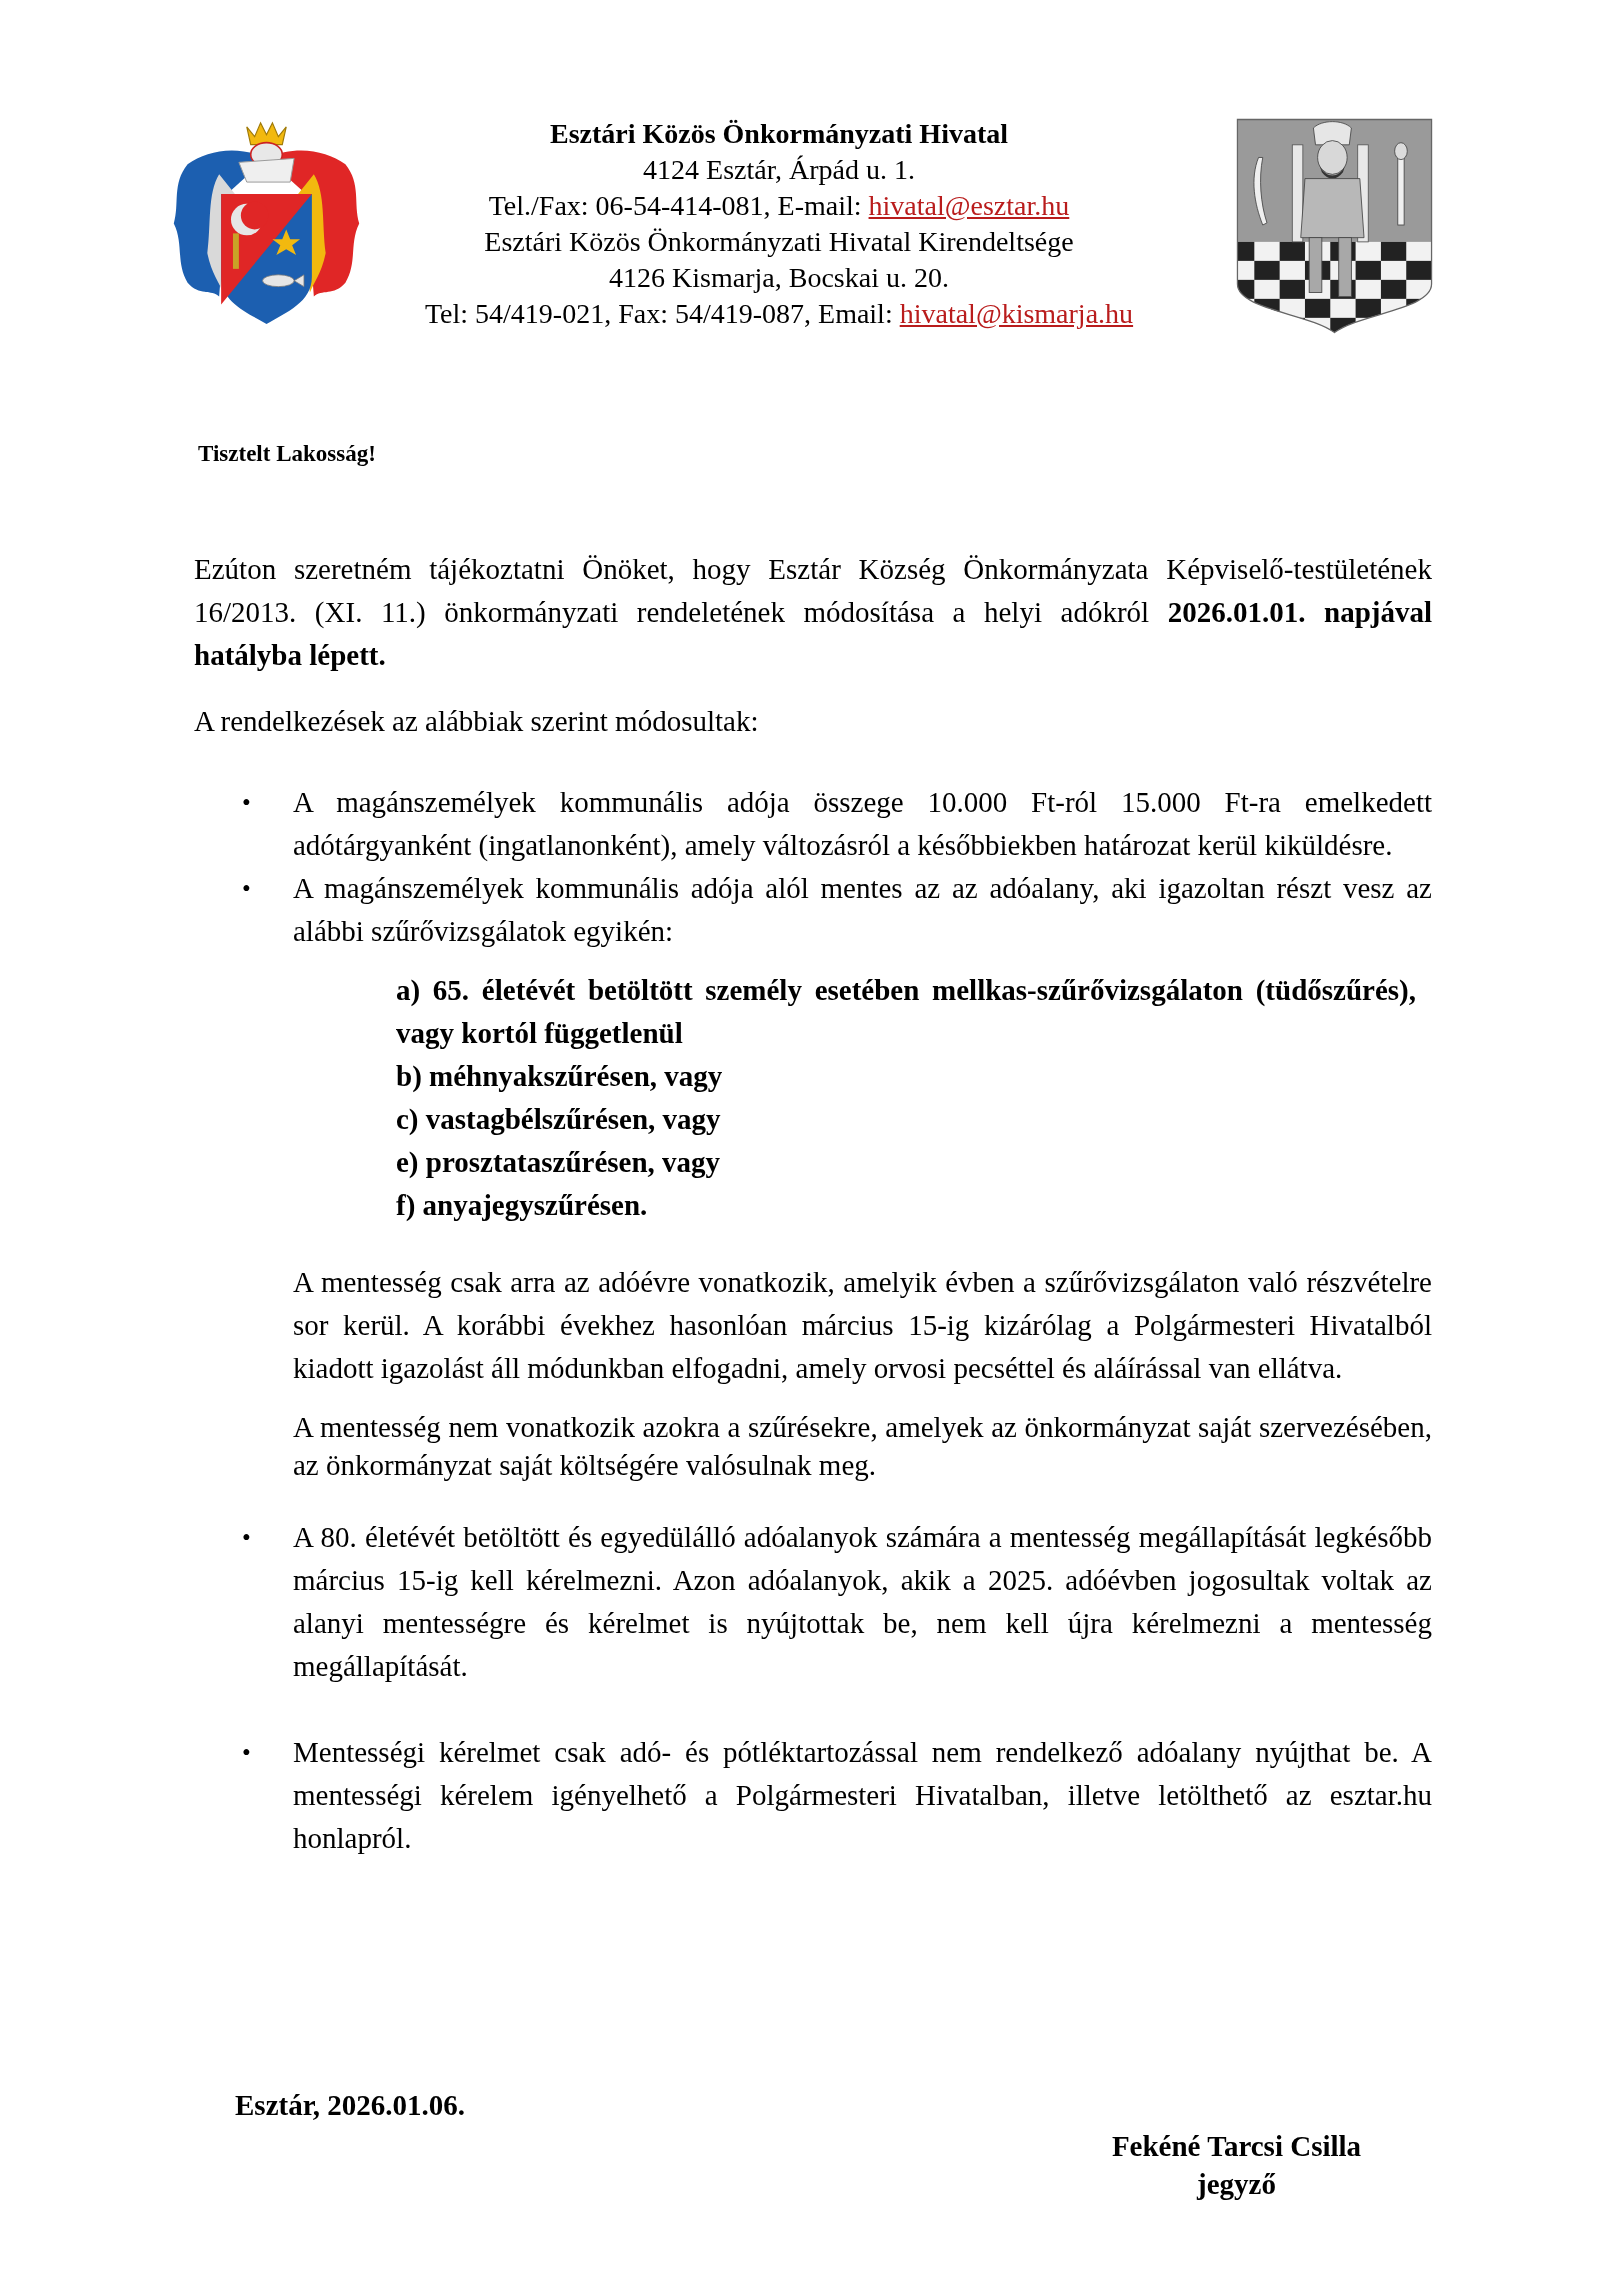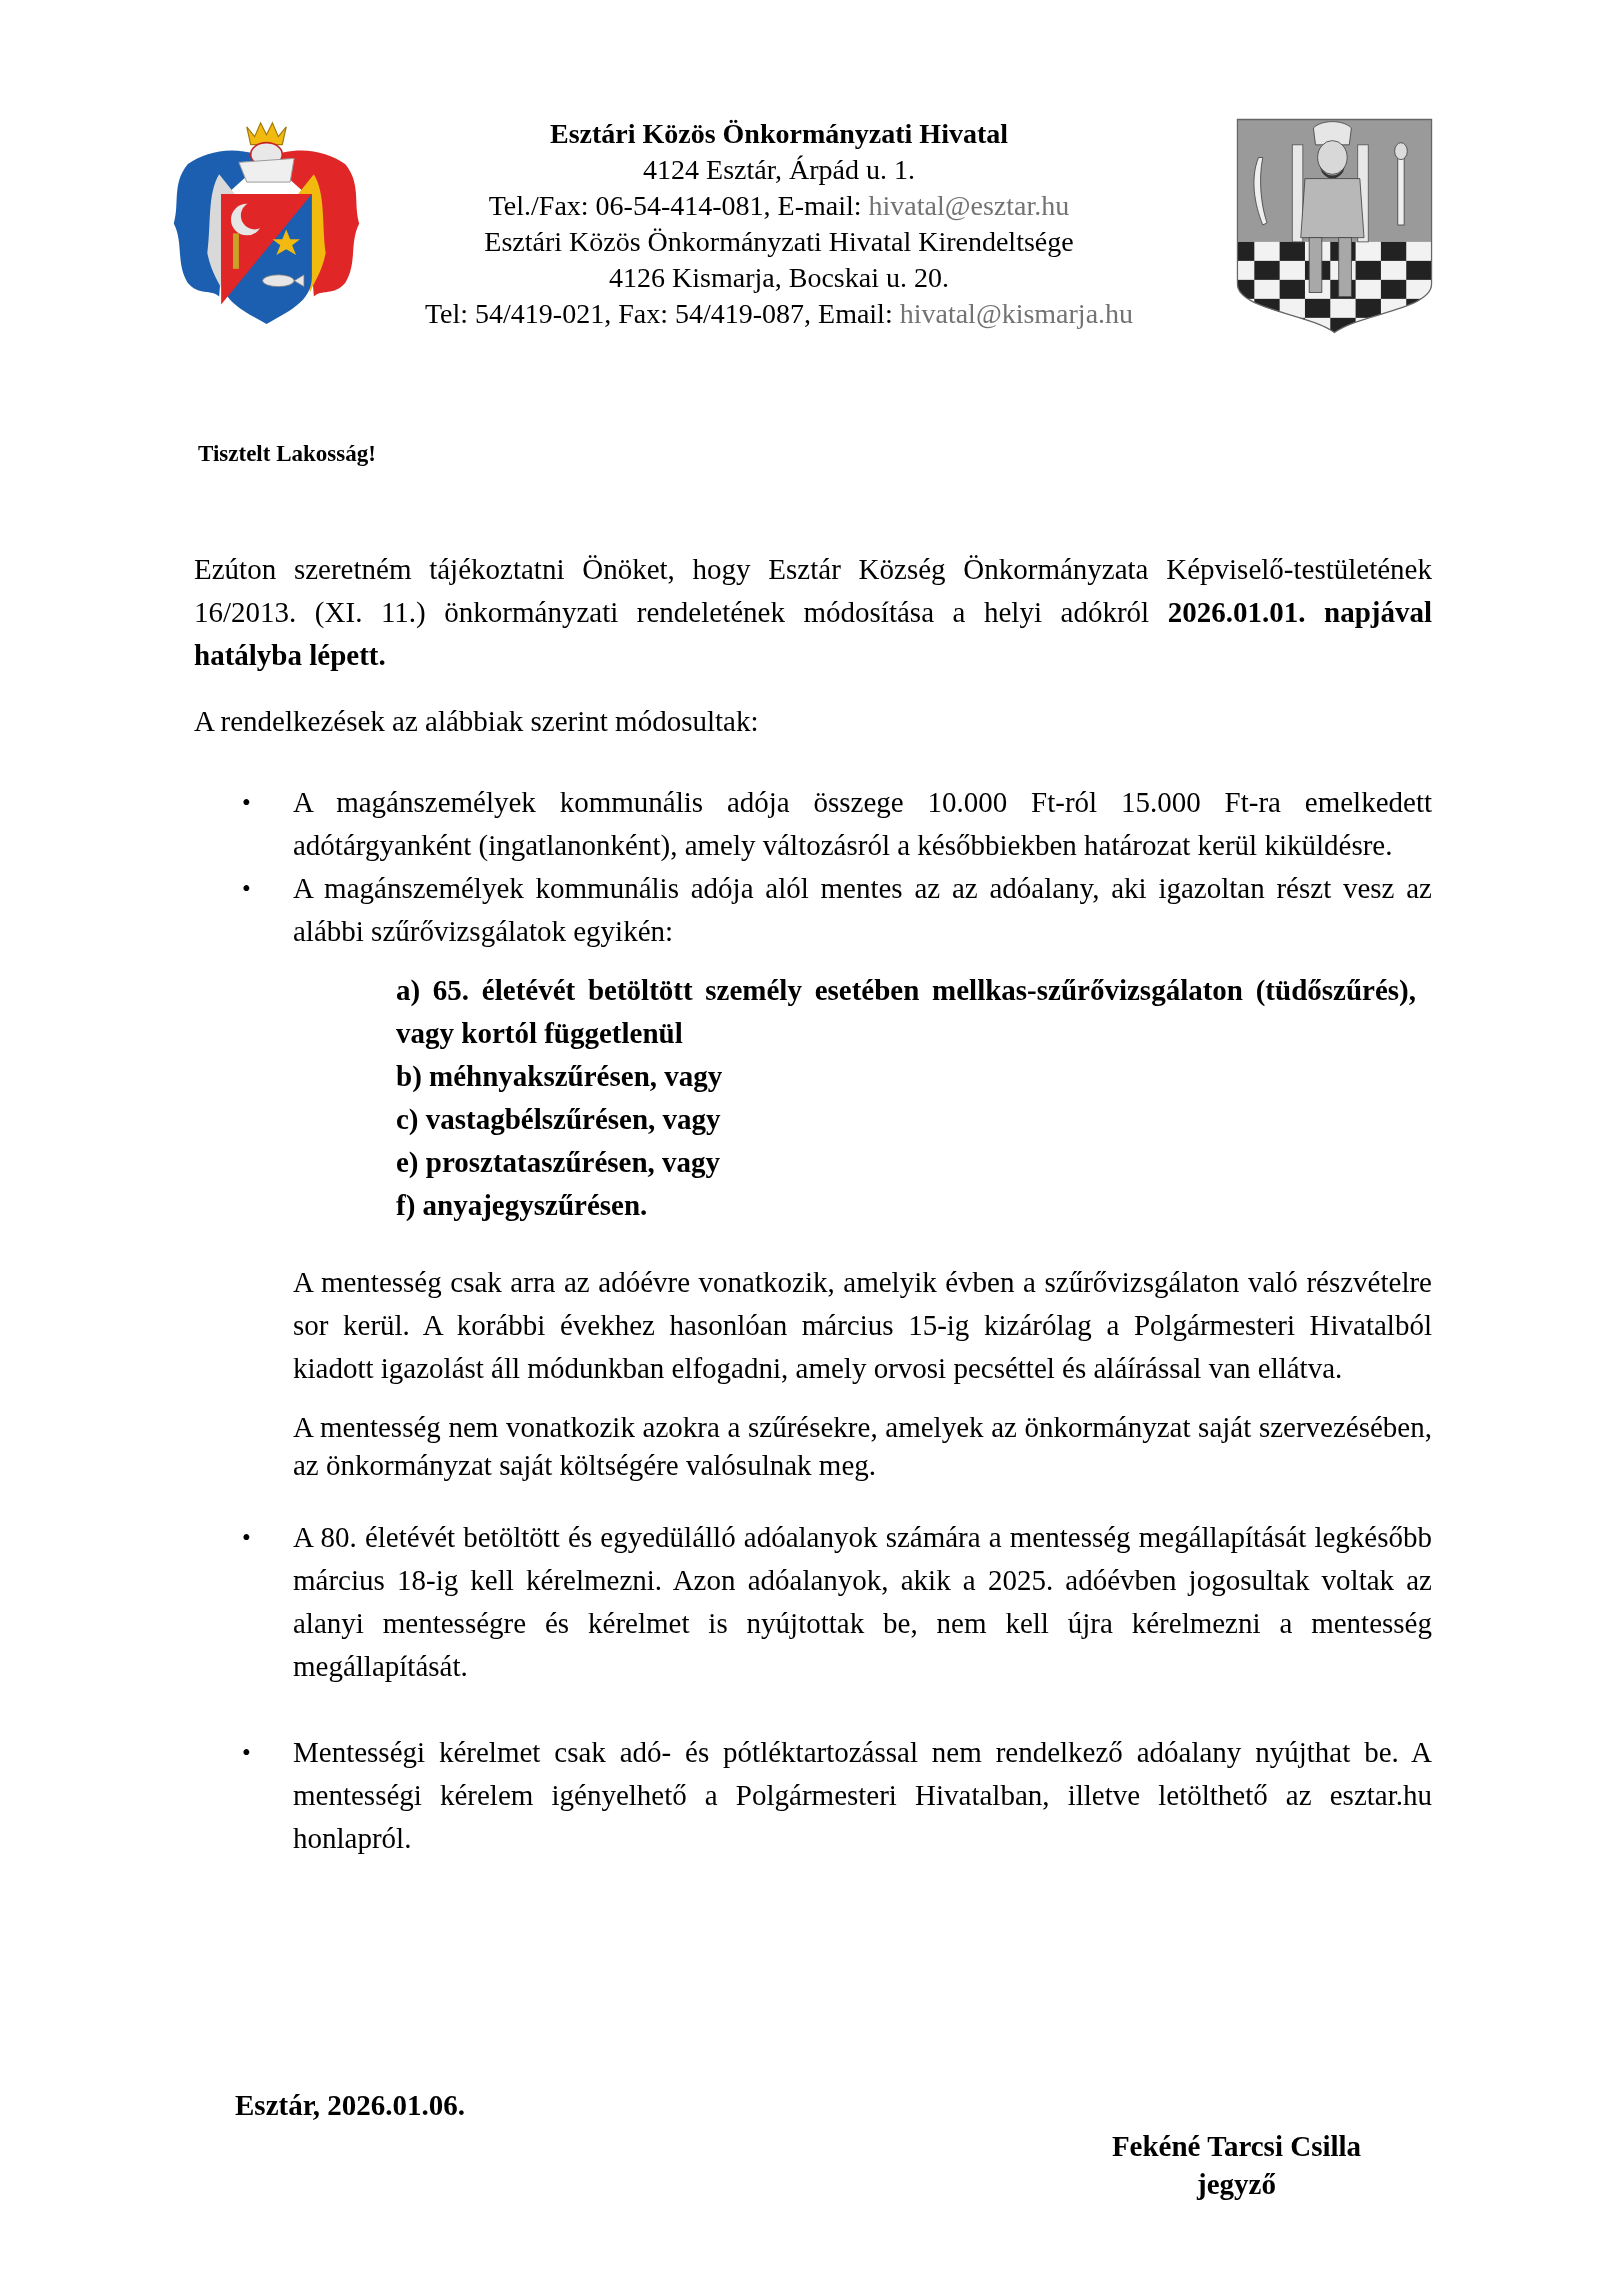--- a/index.html
+++ b/index.html
@@ -6,21 +6,21 @@
   body { width: 1622px; height: 2293px; position: relative; overflow: hidden;
          font-family: "Liberation Serif", "DejaVu Serif", serif; color: #000; }
   .page { position: absolute; left: 0; top: 0; width: 1622px; height: 2098px; background: #fff; }
 
   
   .crest-left { position: absolute; left: 167px; top: 115px; width: 199px; height: 217px; }
   .crest-right { position: absolute; left: 1229px; top: 115px; width: 211px; height: 220px; }
   .letterhead { position: absolute; left: 376px; top: 116px; width: 806px; text-align: center;
                 font-size: 28px; line-height: 36px; }
   .letterhead .org { font-weight: bold; }
-  .letterhead a { color: #737373; }
+  .letterhead a { color: #b91c1c; text-decoration: underline; }
 
   
   .salutation { position: absolute; left: 198px; top: 421px; font-weight: bold; font-size: 23px; margin-top: 20px; }
   .intro { position: absolute; left: 194px; top: 548px; width: 1238px; font-size: 29px; line-height: 43px;
            text-align: justify; }
   .intro b { font-weight: bold; }
   .changes-heading { position: absolute; left: 194px; top: 700px; font-size: 29px; line-height: 43px; }
 
   .bullets { position: absolute; left: 194px; top: 781px; width: 1238px; font-size: 29px; line-height: 43px; }
   .bullet { position: relative; padding-left: 99px; text-align: justify; }
@@ -151,21 +151,21 @@
     </div>
 
     <div class="para-gap"></div>
     <div class="para">A mentesség csak arra az adóévre vonatkozik, amelyik évben a szűrővizsgálaton való részvételre sor kerül. A korábbi évekhez hasonlóan március 15-ig kizárólag a Polgármesteri Hivatalból kiadott igazolást áll módunkban elfogadni, amely orvosi pecséttel és aláírással van ellátva.</div>
     <div class="para-gap"></div>
     <div class="para" style="line-height:38px;">A mentesség nem vonatkozik azokra a szűrésekre, amelyek az önkormányzat saját szervezésében, az önkormányzat saját költségére valósulnak meg.</div>
     <div class="para-gap" style="height:32px;"></div>
 
     <div class="bullet">
       <span class="dot">•</span>
-      <span>A 80. életévét betöltött és egyedülálló adóalanyok számára a mentesség megállapítását legkésőbb március 18-ig kell kérelmezni. Azon adóalanyok, akik a 2025. adóévben jogosultak voltak az alanyi mentességre és kérelmet is nyújtottak be, nem kell újra kérelmezni a mentesség megállapítását.</span>
+      <span>A 80. életévét betöltött és egyedülálló adóalanyok számára a mentesség megállapítását legkésőbb március 15-ig kell kérelmezni. Azon adóalanyok, akik a 2025. adóévben jogosultak voltak az alanyi mentességre és kérelmet is nyújtottak be, nem kell újra kérelmezni a mentesség megállapítását.</span>
     </div>
     <div class="para-gap" style="height:43px;"></div>
 
     <div class="bullet">
       <span class="dot">•</span>
       <span>Mentességi kérelmet csak adó- és pótléktartozással nem rendelkező adóalany nyújthat be. A mentességi kérelem igényelhető a Polgármesteri Hivatalban, illetve letölthető az esztar.hu honlapról.</span>
     </div>
   </div>
 
   <div class="signoff-date">Esztár, 2026.01.06.</div>

